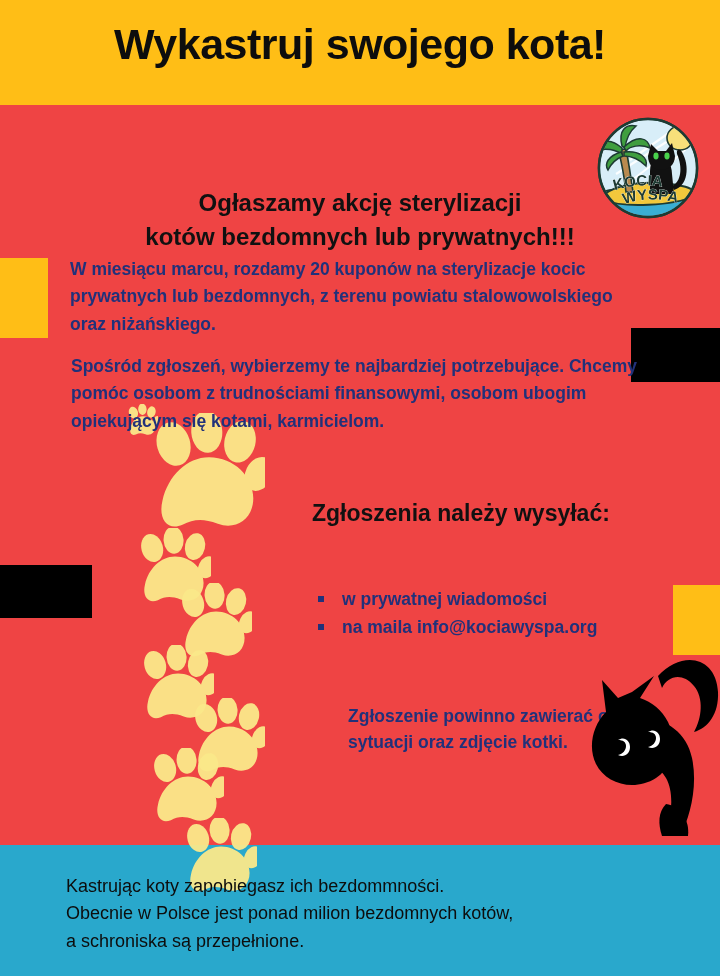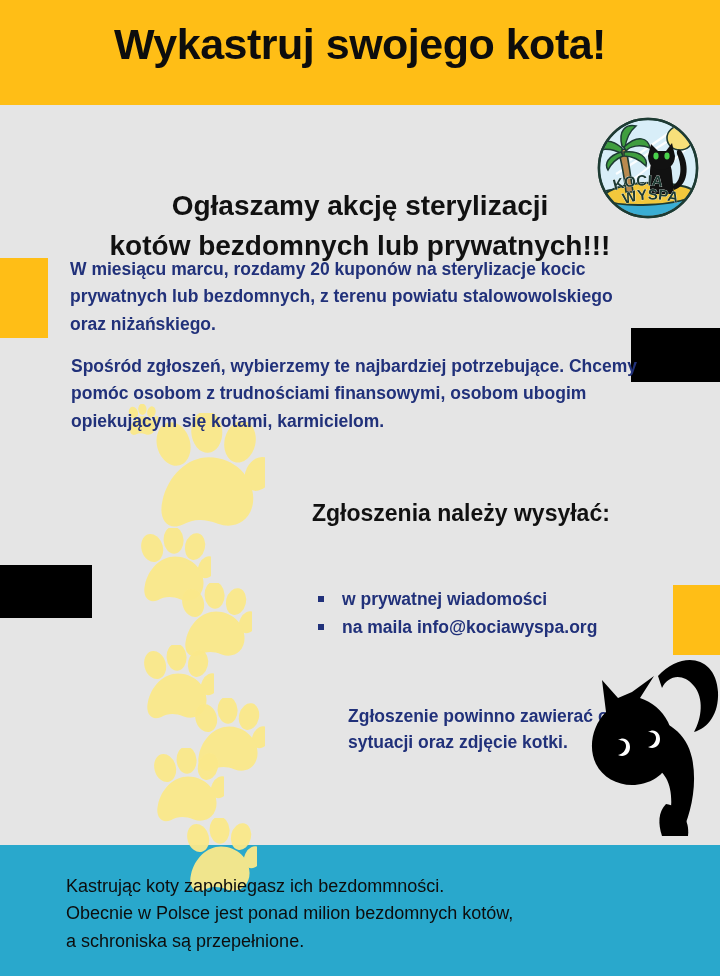--- a/index.html
+++ b/index.html
@@ -5,21 +5,21 @@
   html, body {
     margin: 0;
     padding: 0;
     background: #ffffff;
   }
   #poster {
     position: relative;
     width: 720px;
     height: 976px;
     overflow: hidden;
-    background: #e5e5e5;
+    background: #ef4444;
     font-family: "Liberation Sans", sans-serif;
     -webkit-font-smoothing: antialiased;
   }
 
   
   .band-header {
     position: absolute;
     left: 0; top: 0;
     width: 720px; height: 105px;
     background: #ffbe16;
@@ -81,21 +81,21 @@
     position: absolute;
     opacity: 0.95;
   }
 
   
   .subhead {
     position: absolute;
     left: 60px; top: 186px;
     width: 600px;
     text-align: center;
-    font-size: 28px;
+    font-size: 24px;
     line-height: 1.42;
     font-weight: bold;
     color: #111111;
   }
   .body-1 {
     position: absolute;
     left: 70px; top: 256px;
     width: 560px;
     font-size: 17.5px;
     line-height: 1.56;

